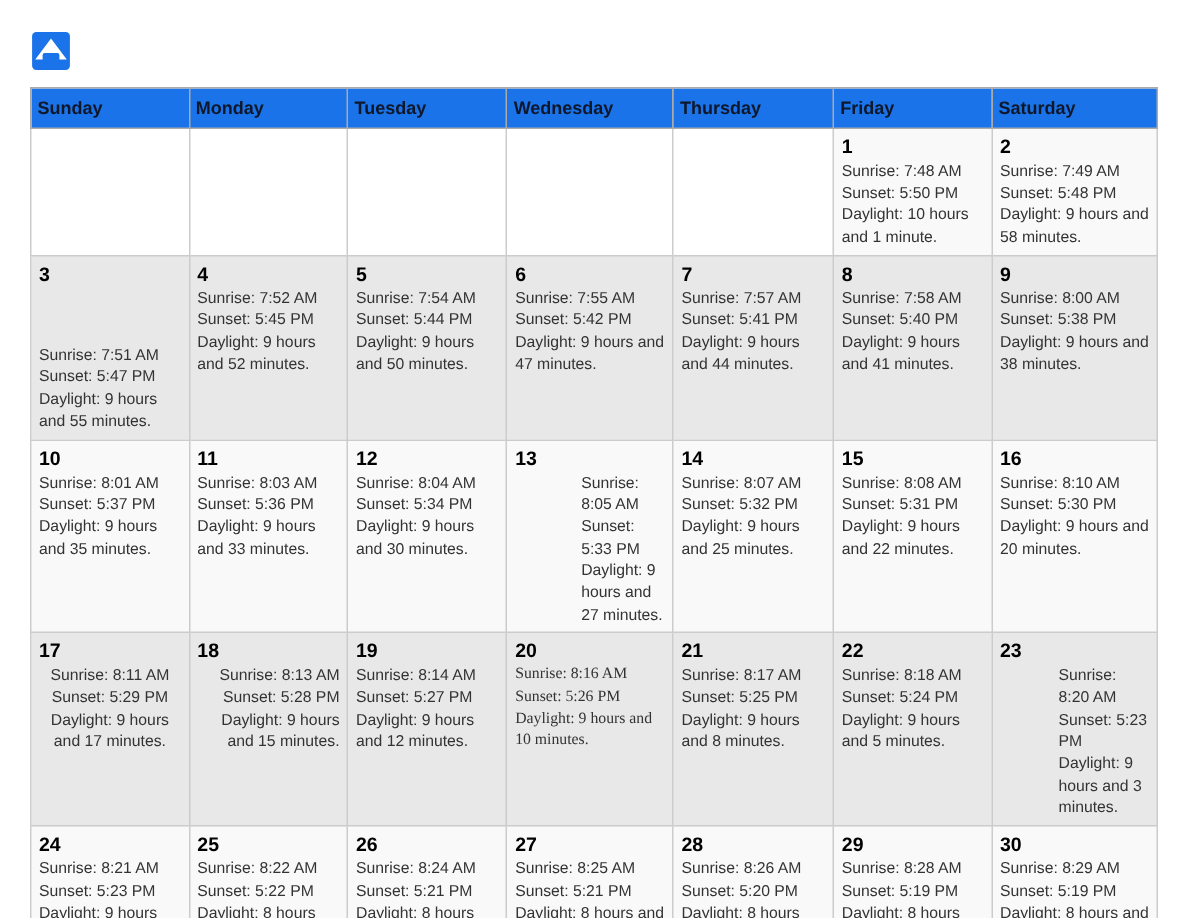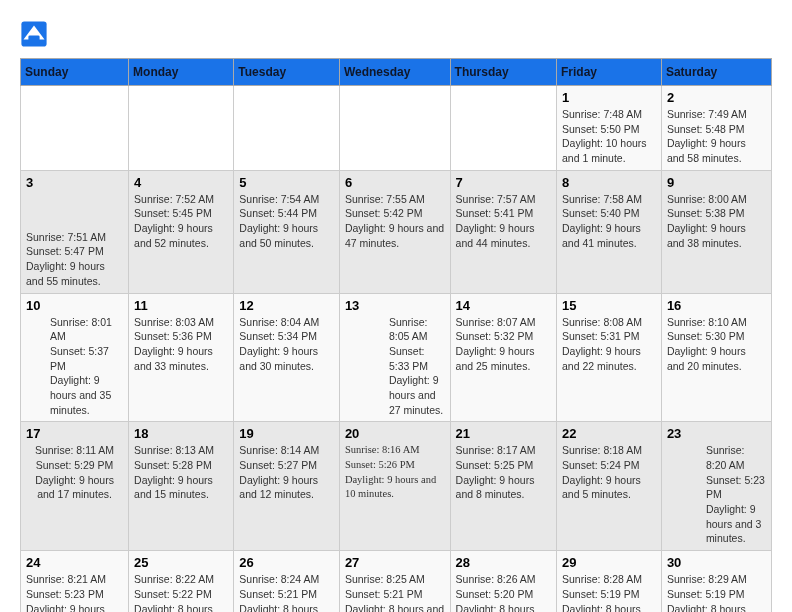--- a/index.html
+++ b/index.html
@@ -181,21 +181,21 @@
         <td>
           <div class="day-num">9</div>
           <div class="day-detail" style="white-space: pre-line;">Sunrise: 8:00 AM
 Sunset: 5:38 PM
 Daylight: 9 hours and 38 minutes.</div>
         </td>
       </tr>
       <tr>
         <td>
           <div class="day-num">10</div>
-          <div class="day-detail" style="white-space: pre-line; margin-left: 24px;">Sunrise: 8:01 AM
+          <div class="day-detail" style="white-space: pre-line;">Sunrise: 8:01 AM
 Sunset: 5:37 PM
 Daylight: 9 hours and 35 minutes.</div>
         </td>
         <td>
           <div class="day-num">11</div>
           <div class="day-detail" style="white-space: pre-line;">Sunrise: 8:03 AM
 Sunset: 5:36 PM
 Daylight: 9 hours and 33 minutes.</div>
         </td>
         <td>
@@ -231,21 +231,21 @@
       </tr>
       <tr>
         <td>
           <div class="day-num">17</div>
           <div class="day-detail" style="white-space: pre-line; text-align: center;">Sunrise: 8:11 AM
 Sunset: 5:29 PM
 Daylight: 9 hours and 17 minutes.</div>
         </td>
         <td>
           <div class="day-num">18</div>
-          <div class="day-detail" style="white-space: pre-line;">Sunrise: 8:13 AM
+          <div class="day-detail" style="white-space: pre-line; text-align: right;">Sunrise: 8:13 AM
 Sunset: 5:28 PM
 Daylight: 9 hours and 15 minutes.</div>
         </td>
         <td>
           <div class="day-num">19</div>
           <div class="day-detail" style="white-space: pre-line;">Sunrise: 8:14 AM
 Sunset: 5:27 PM
 Daylight: 9 hours and 12 minutes.</div>
         </td>
         <td>

